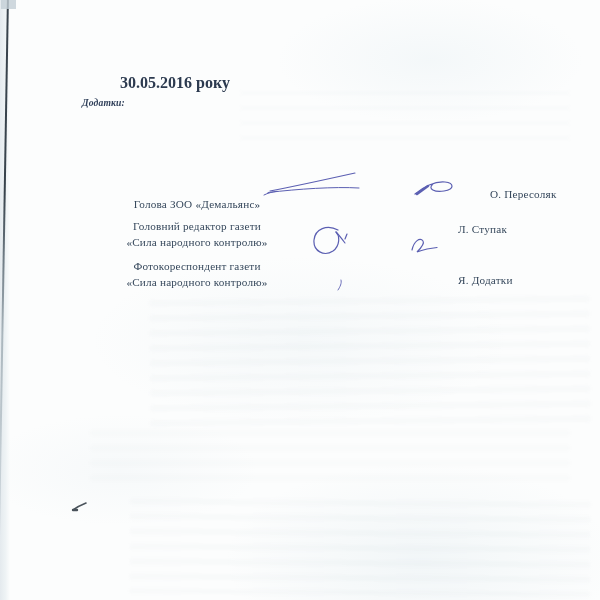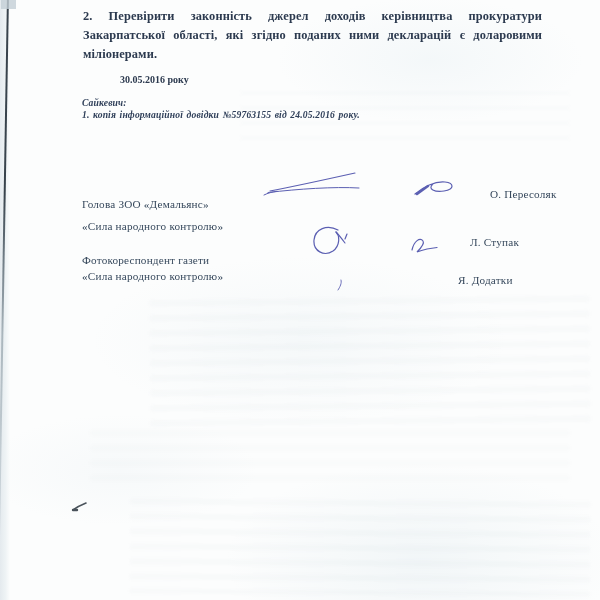--- a/index.html
+++ b/index.html
@@ -51,72 +51,71 @@
   }
 
   .ink{color:#2c3a4f;}
   .para{
     position:absolute;left:83px;width:459px;
     font-weight:bold;font-size:12.4px;line-height:19px;
     text-align:justify;letter-spacing:0.1px;
   }
   .date-line{
     position:absolute;left:120px;top:74px;
-    font-weight:bold;font-size:10px;
+    font-weight:bold;font-size:16px;
   }
   .attachments{
     position:absolute;left:82px;top:97px;width:462px;
     font-style:italic;font-weight:bold;
     font-size:9.6px;line-height:12.3px;color:#30405a;
     text-align:justify;letter-spacing:0.15px;word-spacing:1px;
   }
   .sig-block{position:absolute;font-size:11.2px;color:#36485c;letter-spacing:0.2px;}
-  .role{left:82px;width:230px;line-height:16px;}
+  .role{left:82px;width:230px;line-height:16px;text-align:center;}
   .name{left:458px;}
 
   .sig-svg{position:absolute;}
   .sig-svg path{fill:none;stroke:#5b5fb2;stroke-linecap:round;}
 
   .speck path{fill:none;stroke:#49525a;stroke-linecap:round;}
 </style>
 </head>
 <body>
 
 <div class="page">
 
   <div class="edge-strip"></div>
   <div class="edge-line"></div>
   <div class="corner-chip"></div>
   <div class="bleed b1"></div>
   <div class="bleed b2"></div>
   <div class="bleed b3"></div>
   <div class="bleed b4"></div>
 
-  <div class="para ink" style="top:7px;">2. Перевірити законність джерел доходів керівництва прокуратури Закарпатської області, які згідно поданих ними декларацій є доларовими міліонерами.</div>
 
   <div class="date-line ink">30.05.2016 року</div>
 
   <div class="attachments">
-    <div>Сайкевич:</div>
-    <div>1. копія інформаційної довідки №59763155 від 24.05.2016 року.</div>
+    <div>Додатки:</div>
   </div>
 
   <div class="sig-block role" style="top:196px;">Голова ЗОО «Демальянс»</div>
 
   <div class="sig-block role" style="top:218px;">
+    <div>Головний редактор газети</div>
     <div>«Сила народного контролю»</div>
   </div>
 
-  <div class="sig-block role" style="top:252px;">
+  <div class="sig-block role" style="top:258px;">
     <div>Фотокореспондент газети</div>
     <div>«Сила народного контролю»</div>
   </div>
 
   <div class="sig-block name" style="top:188px;padding-left:32px;">О. Пересоляк</div>
-  <div class="sig-block name" style="top:236px;margin-left:12px;">Л. Ступак</div>
+  <div class="sig-block name" style="top:223px;">Л. Ступак</div>
   <div class="sig-block name" style="top:274px;">Я. Додатки</div>
 
   <svg class="sig-svg" style="left:262px;top:167px;" width="100" height="32" viewBox="0 0 100 32">
     <path d="M8,24 C 34,19 66,12 93,6" stroke-width="1.1"></path>
     <path d="M6,25.5 C 36,22 72,19.5 97,21" stroke-width="1"></path>
     <path d="M2,28 C 6,26 10,25 15,24.3" stroke-width="1"></path>
   </svg>
 
   <svg class="sig-svg" style="left:411px;top:174px;" width="48" height="28" viewBox="0 0 48 28">
     <path d="M4,20 C 12,13 24,7 34,8 C 43,9 44,15 33,17 C 24,18.5 16,15 22,10" stroke-width="1.2"></path>

